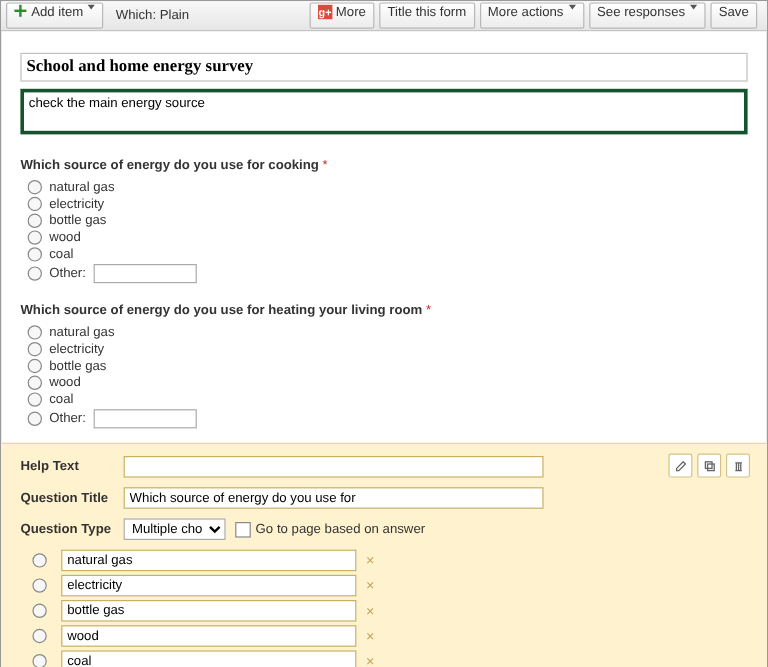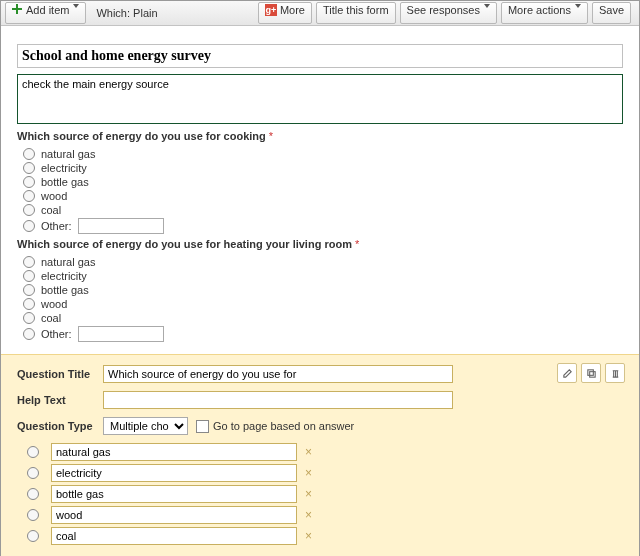--- a/index.html
+++ b/index.html
@@ -74,30 +74,30 @@
     box-sizing: border-box;
     border: 1px solid #c0c0c0;
     font-size: 14px;
     font-weight: bold;
     padding: 3px 4px;
     font-family: Liberation Serif, serif;
   }
   .desc-input {
     width: 100%;
     box-sizing: border-box;
-    border: 1px solid #14532d;
+    border: 3px solid #14532d;
     font-size: 11px;
     padding: 3px 4px;
     margin-top: 6px;
-    height: 50px;
+    height: 38px;
     resize: none;
     font-family: inherit;
   }
   .question-block {
-    margin-top: 4px;
+    margin-top: 17px;
   }
   .question-title {
     font-weight: bold;
     font-size: 11px;
     margin-bottom: 6px;
   }
   .req-star { color: #c33; font-weight: normal; }
   .opt-row {
     display: flex;
     align-items: center;
@@ -219,25 +219,25 @@
     </div>
     <div class="tb-spacer"></div>
     <div class="tb-btn">
       <span class="share-icon">g+</span>
       <span>More</span>
     </div>
     <div class="tb-btn">
       <span>Title this form</span>
     </div>
     <div class="tb-btn">
+      <span>More actions</span>
+      <span class="dd-caret"></span>
+    </div>
+    <div class="tb-btn">
       <span>See responses</span>
-      <span class="dd-caret"></span>
-    </div>
-    <div class="tb-btn">
-      <span>More actions</span>
       <span class="dd-caret"></span>
     </div>
     <div class="tb-btn">
       <span>Save</span>
     </div>
   </div>
 
   <div class="form-body">
     <input class="title-input" value="School and home energy survey" style="">
     <textarea class="desc-input" style="">check the main energy source</textarea>
@@ -325,26 +325,26 @@
           </svg>
       </div>
       <div class="icon-btn">
         <svg viewBox="0 0 12 12">
             <path d="M3 3 L9 3 M4 3 L4 10 M6 3 L6 10 M8 3 L8 10 M3 10 L9 10"></path>
           </svg>
       </div>
     </div>
 
     <div class="editor-row">
+      <div class="editor-label">Help Text</div>
+      <input class="editor-input" value="" style="">
+    </div>
+    <div class="editor-row">
       <div class="editor-label">Question Title</div>
       <input class="editor-input" value="Which source of energy do you use for " style="">
-    </div>
-    <div class="editor-row">
-      <div class="editor-label">Help Text</div>
-      <input class="editor-input" value="" style="">
     </div>
     <div class="editor-row">
       <div class="editor-label">Question Type</div>
       <select class="editor-select">
         <option>Multiple choice</option>
       </select>
       <span class="go-page">
         <span class="checkbox"></span>
         <span>Go to page based on answer</span>
       </span>

